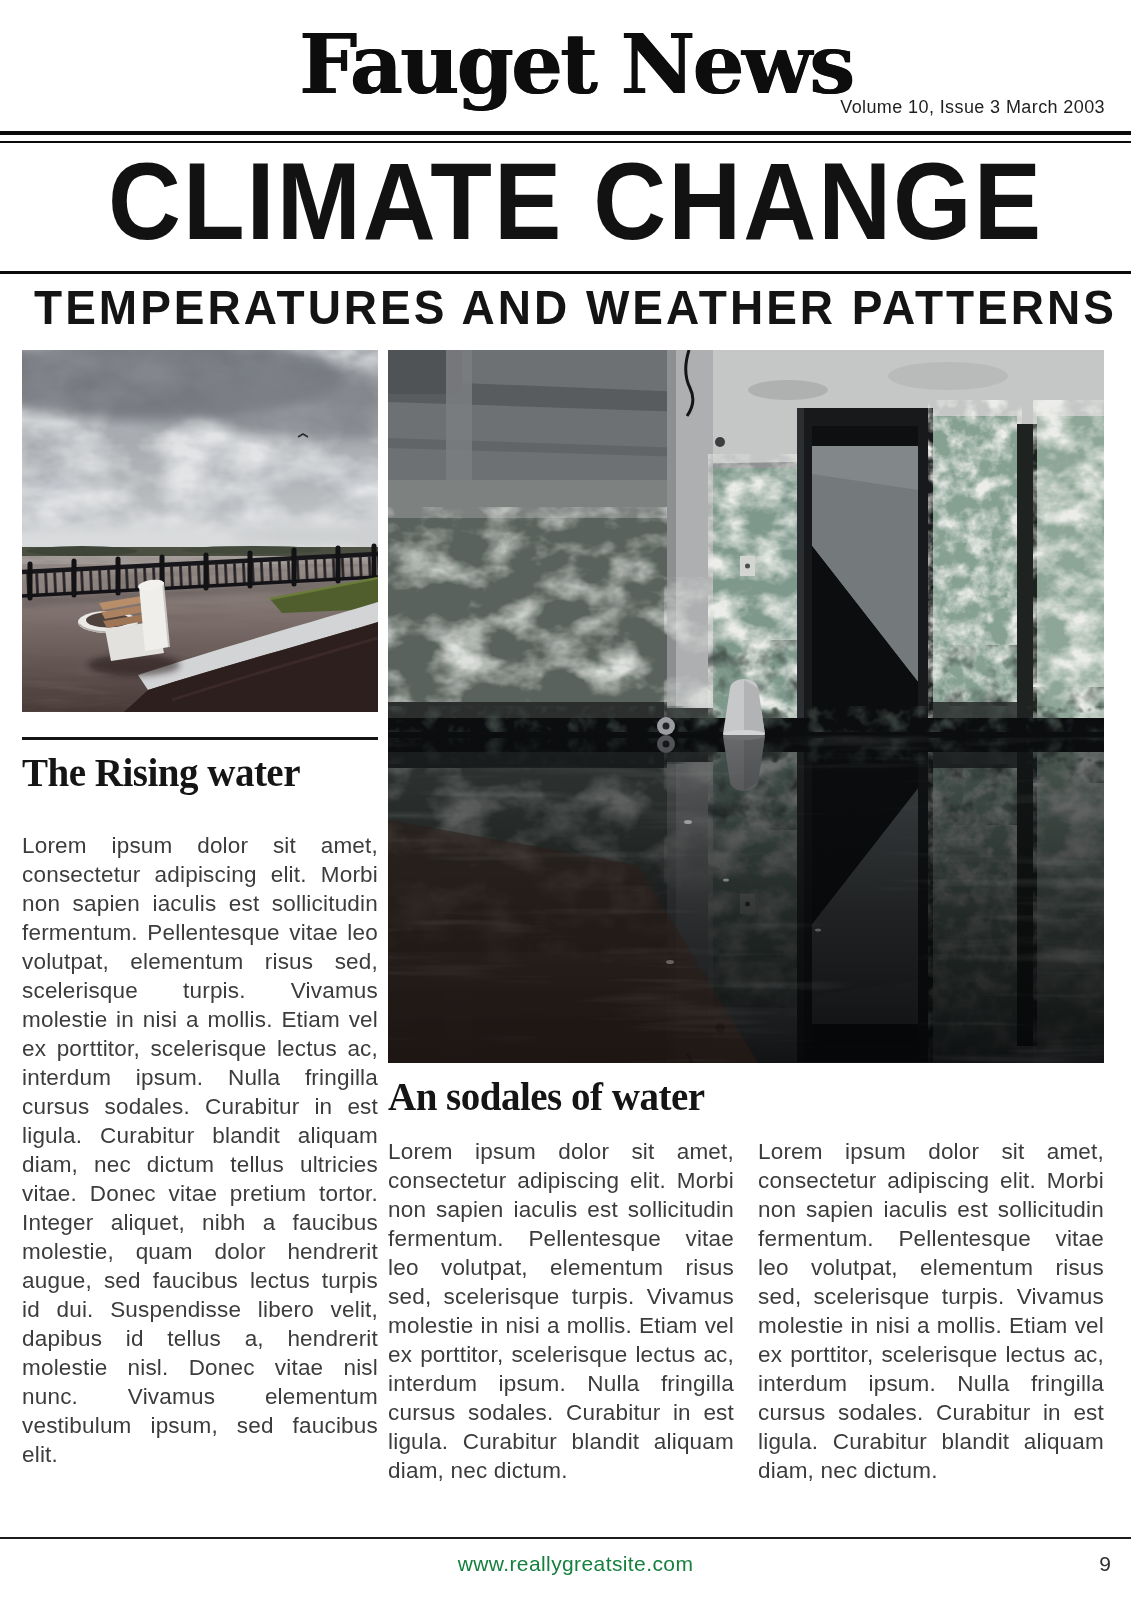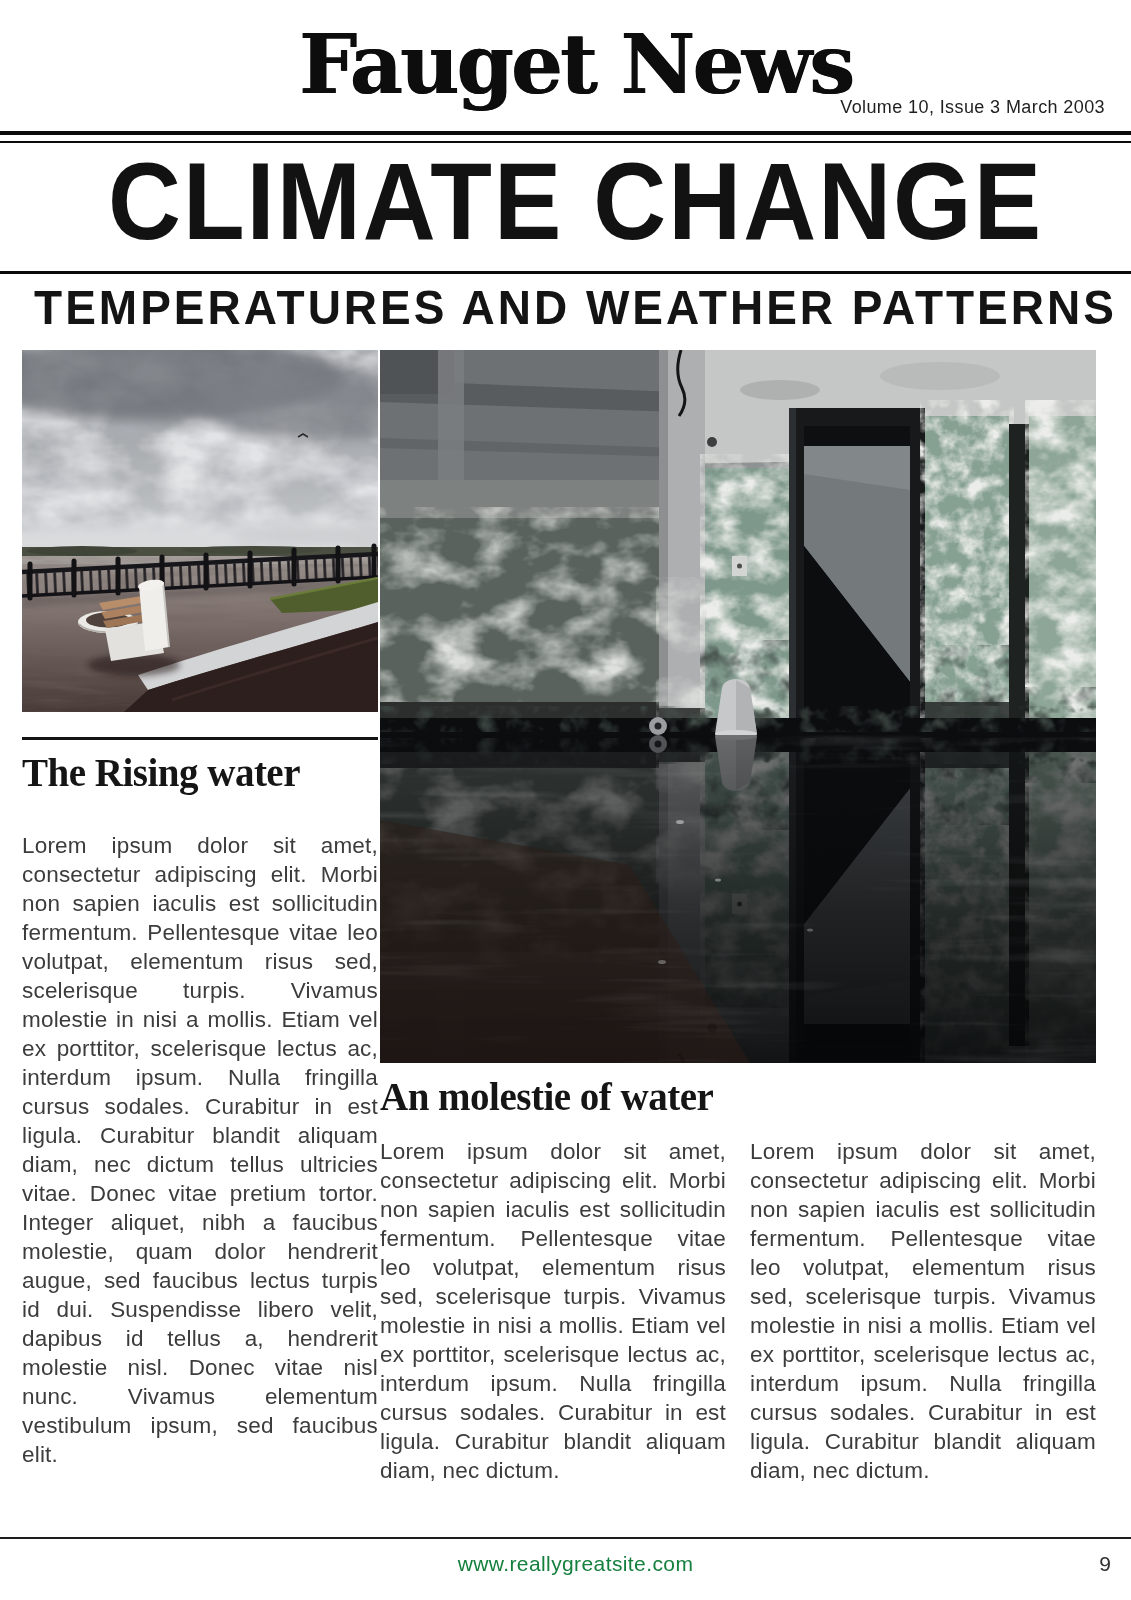--- a/index.html
+++ b/index.html
@@ -16,21 +16,21 @@
   .rule-b{top:141px;height:2px;}
   .rule-c{top:271px;height:3px;}
   
   .headline{position:absolute;top:147px;left:0;width:100%;text-align:center;white-space:nowrap;
             font-size:101px;font-weight:700;letter-spacing:2px;color:#121212;
             transform:scaleY(1.08);transform-origin:top center;line-height:1;}
   .subheadline{position:absolute;top:283px;left:0;width:100%;text-align:center;white-space:nowrap;
             font-size:46px;font-weight:700;letter-spacing:3px;color:#141414;
             transform:scaleY(1.05);transform-origin:top center;line-height:1;}
   
-  .content{position:absolute;top:350px;left:22px;width:1088px;display:flex;gap:2px;}
+  .content{position:absolute;top:350px;left:22px;width:1088px;display:flex;gap:10px;}
   .col-left{width:356px;flex:0 0 auto;}
   .col-right{width:716px;flex:0 0 auto;}
   .photo{display:block;}
   .divider{margin-top:25px;height:3px;background:#141414;}
   .section-heading{margin:12px 0 0 0;font-family:"Liberation Serif",serif;font-weight:700;
                    font-size:39px;letter-spacing:-0.5px;color:#151515;line-height:1.1;}
   .body-text{margin:36px 0 0 0;font-size:22.5px;line-height:29px;color:#3c3c3c;
              text-align:justify;letter-spacing:0.2px;}
   .two-col{display:flex;gap:24px;margin-top:6px;}
   .two-col .body-text{width:346px;flex:0 0 auto;margin-top:12px;}
@@ -235,21 +235,21 @@
           <rect y="385" width="716" height="328" fill="url(#i_dk)"></rect>
           <path d="M0 470 L250 515 L370 713 L0 713 Z" fill="#2b1d17" opacity="0.55"></path>
           <rect y="385" width="716" height="328" filter="url(#i_streak)" opacity="0.16"></rect>
           <ellipse cx="300" cy="472" rx="4" ry="2" fill="#cfd1d2" opacity="0.6"></ellipse>
           <ellipse cx="338" cy="530" rx="3" ry="1.5" fill="#cfd1d2" opacity="0.5"></ellipse>
           <ellipse cx="282" cy="612" rx="4" ry="2" fill="#c5c7c8" opacity="0.4"></ellipse>
           <ellipse cx="430" cy="580" rx="3" ry="1.5" fill="#b9bbbc" opacity="0.4"></ellipse>
         </g>
       </svg>
 
-      <h2 class="section-heading">An molestie of water</h2>
+      <h2 class="section-heading">An sodales of water</h2>
       <div class="two-col">
         <p class="body-text">Lorem ipsum dolor sit amet, consectetur adipiscing elit. Morbi non sapien iaculis est sollicitudin fermentum. Pellentesque vitae leo volutpat, elementum risus sed, scelerisque turpis. Vivamus molestie in nisi a mollis. Etiam vel ex porttitor, scelerisque lectus ac, interdum ipsum. Nulla fringilla cursus sodales. Curabitur in est ligula. Curabitur blandit aliquam diam, nec dictum.</p>
         <p class="body-text">Lorem ipsum dolor sit amet, consectetur adipiscing elit. Morbi non sapien iaculis est sollicitudin fermentum. Pellentesque vitae leo volutpat, elementum risus sed, scelerisque turpis. Vivamus molestie in nisi a mollis. Etiam vel ex porttitor, scelerisque lectus ac, interdum ipsum. Nulla fringilla cursus sodales. Curabitur in est ligula. Curabitur blandit aliquam diam, nec dictum.</p>
       </div>
     </section>
   </div>
 
   <div class="footer-rule"></div>
   <div class="footer-site">www.reallygreatsite.com</div>
   <div class="footer-page">9</div>

